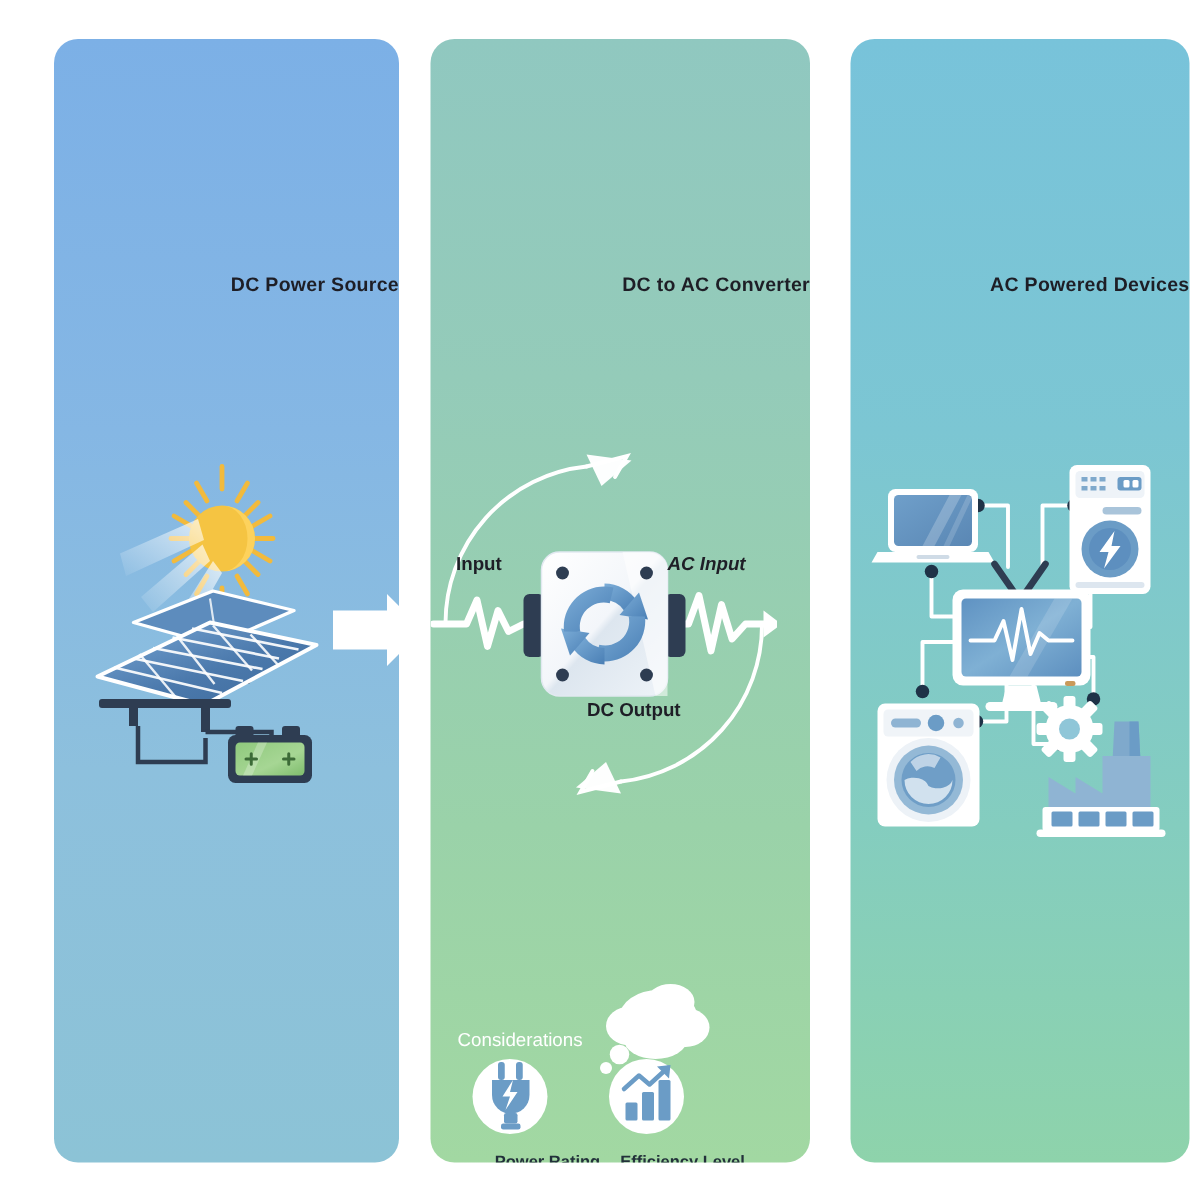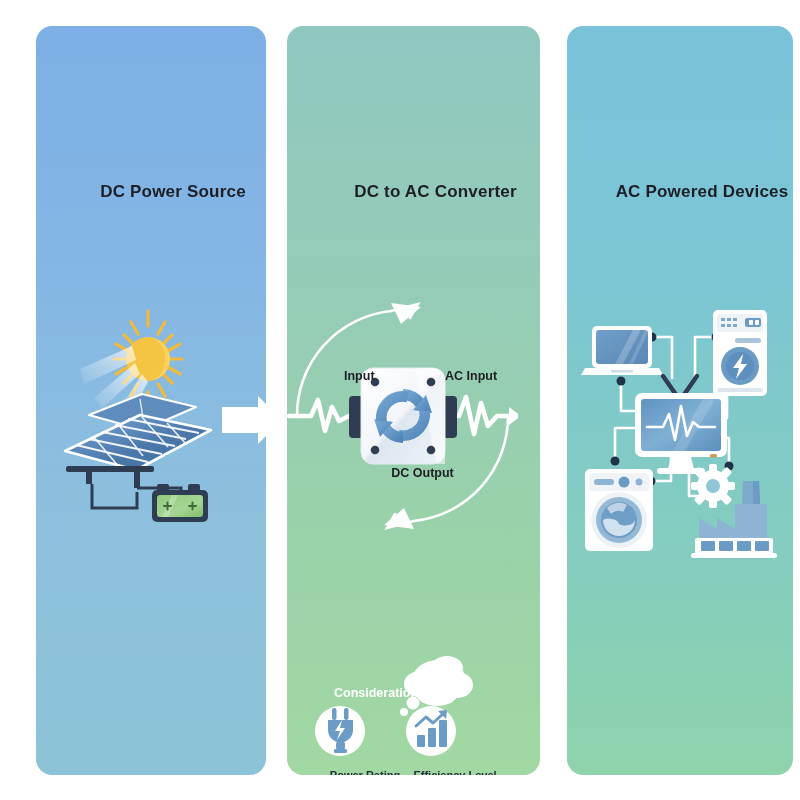--- a/index.html
+++ b/index.html
@@ -39,67 +39,67 @@
   #panel-ac {
     left: 567px;
     width: 226px;
     background: linear-gradient(180deg, #78c3da 0%, #7cc6d3 35%, #84cdbf 70%, #8ed3ab 100%);
   }
   .panel-title {
     position: absolute;
     left: 0;
     right: 0;
     top: 156px;
-    text-align: center;
-    font-size: 17px;
+    text-align: right;
+    font-size: 13px;
     font-weight: bold;
     color: #1e1e26;
     letter-spacing: 0.2px;
     padding-left: 44px;
   }
   .art {
     position: absolute;
     left: 0;
     top: 0;
     width: 100%;
     height: 100%;
     pointer-events: none;
   }
   .lbl {
     position: absolute;
     font-size: 12.5px;
     font-weight: bold;
     color: #1e1e26;
     white-space: nowrap;
   }
-  #lbl-input { left: 17px; top: 93px; margin-left: 40px; }
-  #lbl-acinput { left: 158px; top: 93px; }
+  #lbl-input { left: 17px; top: 93px; }
+  #lbl-acinput { left: 158px; top: 93px; font-style: italic; }
   #lbl-dcoutput { left: 0; right: 0; top: 190px; text-align: center; margin-left: 40px; }
   #conv-stage {
     position: absolute;
     left: 0;
     top: 250px;
     width: 231px;
     height: 280px;
   }
   #consider-stage {
     position: absolute;
     left: 0;
     top: 620px;
     width: 231px;
     height: 150px;
   }
   .cons-title {
     position: absolute;
     left: 18px;
     top: 40px;
     width: 120px;
-    text-align: right;
+    text-align: left;
     font-size: 12.5px;
-    font-weight: bold;
+    font-weight: normal;
     color: #ffffff;
   }
   .cons-cap {
     position: absolute;
     font-size: 11px;
     font-weight: bold;
     color: #22303a;
     text-align: center;
     white-space: nowrap;
   }

